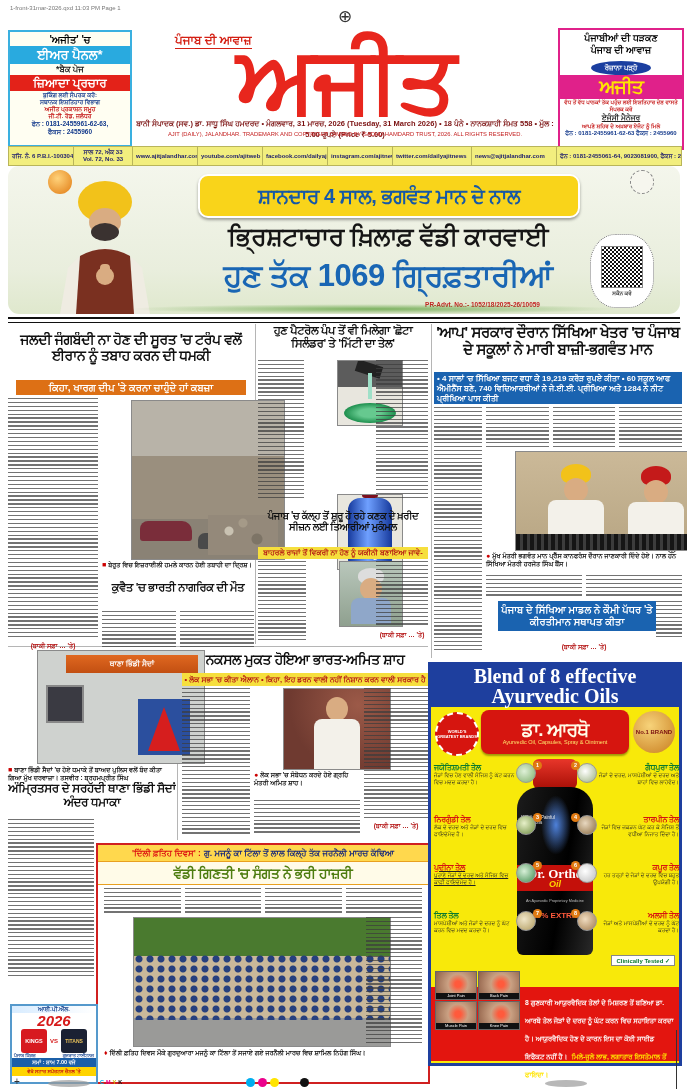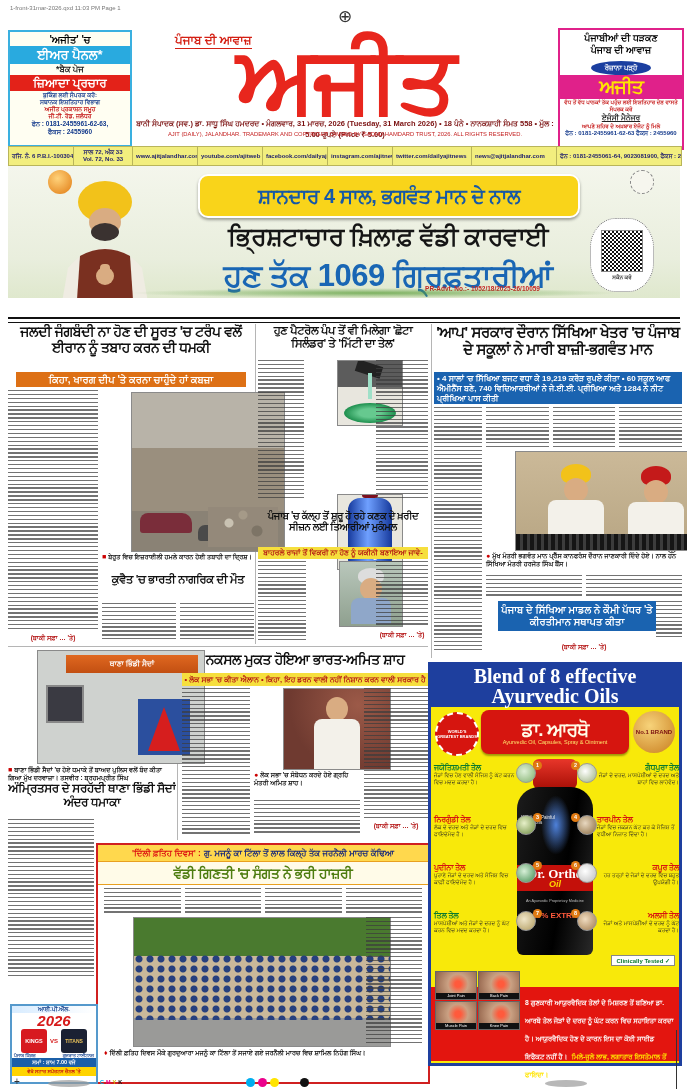--- a/index.html
+++ b/index.html
@@ -20,21 +20,21 @@
   
   .mh-leftbox{left:8px;top:30px;width:120px;height:113px;border:2px solid #3ab0e0;text-align:center;background:#fffef2;}
   .mh-rightbox{left:558px;top:28px;width:122px;height:118px;border:2px solid #e0218a;text-align:center;background:#fff;}
   .band{display:block;font-weight:bold;}
   .logo{color:#e8261d;font-weight:bold;letter-spacing:-3px;line-height:.95;}
   
   .strip{left:8px;top:146px;width:672px;height:18px;background:#f2ee7e;border:1px solid #b9b55a;display:flex;align-items:center;}
   .strip .cell{border-left:1px solid #b9b55a;height:100%;display:flex;align-items:center;gap:2px;padding:0 3px;font-size:6px;font-weight:bold;color:#22226e;overflow:hidden;white-space:nowrap;}
   .strip .cell:first-child{border-left:none;}
   
-  .banner{left:8px;top:166px;width:672px;height:132px;background:linear-gradient(#f4f6ec,#e9eedd 70%,#dfe8cd);overflow:hidden;}
+  .banner{left:8px;top:166px;width:672px;height:148px;background:linear-gradient(#f4f6ec,#e9eedd 70%,#dfe8cd);overflow:hidden;border-radius:11px;}
   .banner:after{content:"";position:absolute;left:120px;right:60px;bottom:0;height:10px;background:radial-gradient(ellipse at center,rgba(90,158,58,.75),rgba(90,158,58,0) 70%);}
   .badge{left:190px;top:8px;width:378px;height:40px;background:#f9d41a;border:2px solid #fff;border-radius:10px;box-shadow:0 2px 3px rgba(0,0,0,.35);display:flex;align-items:center;justify-content:center;font-size:20px;font-weight:bold;color:#1558a7;letter-spacing:-.5px;overflow:hidden;}
   
   .ph-beirut{background:linear-gradient(#b8b3a8 0 35%,#9a8f7e 35% 75%,#8a8275 75%),repeating-linear-gradient(90deg,rgba(60,60,60,.25) 0 3px,transparent 3px 9px);}
   .ph-beirut .car1{position:absolute;left:8px;bottom:18px;width:52px;height:20px;background:#7a2d3a;border-radius:8px 10px 3px 3px;}
   .ph-beirut .car2{position:absolute;left:66px;bottom:10px;width:44px;height:16px;background:#4a4a4a;border-radius:7px 9px 3px 3px;}
   .ph-beirut .rub{position:absolute;right:6px;bottom:4px;width:70px;height:40px;background:radial-gradient(circle at 30% 40%,#c9c2b2 4px,transparent 5px),radial-gradient(circle at 70% 60%,#7d7466 5px,transparent 6px),radial-gradient(circle at 50% 20%,#a59a88 4px,transparent 5px),#94897a;}
   .ph-station{background:#cfd2cf;}
   .ph-station .sign{position:absolute;left:28px;top:4px;right:6px;height:18px;background:linear-gradient(#e06820,#c24f12);color:#fff;font-size:7.5px;font-weight:bold;display:flex;align-items:center;justify-content:center;}
   .ph-station .door{position:absolute;right:14px;bottom:8px;width:52px;height:56px;background:#2b4f9e;}
@@ -164,21 +164,21 @@
       <span style="font-size:5.5px;font-weight:bold;color:#333;">ਸਕੈਨ ਕਰੋ</span>
     </div>
   </div>
   <div class="abs" style="left:8px;top:317px;width:672px;height:3px;border-top:2px solid #111;border-bottom:1px solid #111;"></div>
 
   <div class="vline" style="left:255px;top:324px;height:320px;"></div>
   <div class="vline" style="left:431px;top:324px;height:334px;"></div>
   <div class="vline" style="left:177px;top:650px;height:190px;"></div>
   <div class="hline" style="left:8px;top:646px;width:420px;"></div>
 
-  <div class="abs" style="left:8px;top:324px;width:246px;">
+  <div class="abs" style="left:8px;top:332px;width:246px;">
     <div class="hl" style="font-size:14px;height:46px;">ਜਲਦੀ ਜੰਗਬੰਦੀ ਨਾ ਹੋਣ ਦੀ ਸੂਰਤ 'ਚ ਟਰੰਪ ਵਲੋਂ ਈਰਾਨ ਨੂੰ ਤਬਾਹ ਕਰਨ ਦੀ ਧਮਕੀ</div>
     <div class="sub-orange" style="margin:2px 8px;font-size:10px;height:15px;line-height:15px;">ਕਿਹਾ, ਖਾਰਗ ਦੀਪ 'ਤੇ ਕਰਨਾ ਚਾਹੁੰਦੇ ਹਾਂ ਕਬਜ਼ਾ</div>
     <div style="position:relative;height:255px;margin-top:3px;">
       <div class="tx abs" style="left:0;top:0;width:90px;height:240px;"></div>
       <div class="cont abs" style="left:0;top:244px;width:90px;">(ਬਾਕੀ ਸਫ਼ਾ … 'ਤੇ)</div>
       <div class="photo ph-beirut abs" style="left:94px;top:2px;width:152px;height:158px;">
         <div class="car1"></div>
           <div class="car2"></div>
           <div class="rub"></div>
       </div>
@@ -347,25 +347,25 @@
             <span style="color:#fff;font-family:'Liberation Serif',serif;font-weight:bold;font-size:13px;display:block;line-height:1;">Dr. Ortho</span>
             <span style="color:#ffd400;font-style:italic;font-size:9px;font-weight:bold;display:block;line-height:1;">Oil</span>
           </div>
           <div class="abs" style="left:0;top:112px;width:76px;text-align:center;color:#bbb;font-size:3.8px;">An Ayurvedic Proprietary Medicine</div>
           <div class="abs" style="left:0;top:124px;width:76px;text-align:center;color:#ff5a3c;font-size:8px;font-weight:bold;">20% EXTRA</div>
         </div>
       </div>
 
       <div class="oil" style="left:3px;top:4px;text-align:left;"><span class="nm oil-name-g">ਜਯੋਤਿਸ਼ਮਤੀ ਤੇਲ</span><span>ਜੋੜਾਂ ਵਿਚ ਹੋਣ ਵਾਲੀ ਸੋਜਿਸ਼ ਨੂੰ ਘੱਟ ਕਰਨ ਵਿਚ ਮਦਦ ਕਰਦਾ ਹੈ।</span><span class="thumb" style="right:-20px;top:0;"></span><span class="numb" style="right:-26px;top:-2px;">1</span></div>
       <div class="oil" style="left:3px;top:56px;text-align:left;"><span class="nm oil-name-r">ਨਿਰਗੁੰਡੀ ਤੇਲ</span><span>ਲੱਕ ਦੇ ਦਰਦ ਅਤੇ ਜੋੜਾਂ ਦੇ ਦਰਦ ਵਿਚ ਫਾਇਦੇਮੰਦ ਹੈ।</span><span class="thumb" style="right:-20px;top:0;background:radial-gradient(circle at 40% 40%,#e7f0c8,#6b8a3e);"></span><span class="numb" style="right:-26px;top:-2px;">3</span></div>
-      <div class="oil" style="left:3px;top:104px;text-align:left;"><span class="nm oil-name-r">ਪੁਦੀਨਾ ਤੇਲ</span><span>ਪੁਰਾਣੇ ਜੋੜਾਂ ਦੇ ਦਰਦ ਅਤੇ ਸੋਜਿਸ਼ ਵਿਚ ਕਾਫ਼ੀ ਫਾਇਦੇਮੰਦ ਹੈ।</span><span class="thumb" style="right:-20px;top:0;background:radial-gradient(circle at 40% 40%,#d8f0d8,#3e8a4e);"></span><span class="numb" style="right:-26px;top:-2px;">5</span></div>
+      <div class="oil" style="left:3px;top:104px;text-align:left;text-decoration:underline;"><span class="nm oil-name-r">ਪੁਦੀਨਾ ਤੇਲ</span><span>ਪੁਰਾਣੇ ਜੋੜਾਂ ਦੇ ਦਰਦ ਅਤੇ ਸੋਜਿਸ਼ ਵਿਚ ਕਾਫ਼ੀ ਫਾਇਦੇਮੰਦ ਹੈ।</span><span class="thumb" style="right:-20px;top:0;background:radial-gradient(circle at 40% 40%,#d8f0d8,#3e8a4e);"></span><span class="numb" style="right:-26px;top:-2px;">5</span></div>
       <div class="oil" style="left:3px;top:152px;text-align:left;"><span class="nm oil-name-g">ਤਿਲ ਤੇਲ</span><span>ਮਾਸਪੇਸ਼ੀਆਂ ਅਤੇ ਜੋੜਾਂ ਦੇ ਦਰਦ ਨੂੰ ਘੱਟ ਕਰਨ ਵਿਚ ਮਦਦ ਕਰਦਾ ਹੈ।</span><span class="thumb" style="right:-20px;top:0;background:radial-gradient(circle at 40% 40%,#f0e6c8,#b09a5e);"></span><span class="numb" style="right:-26px;top:-2px;">7</span></div>
 
       <div class="oil" style="left:166px;top:4px;text-align:right;"><span class="nm oil-name-g">ਗੰਧਪੁਰਾ ਤੇਲ</span><span>ਜੋੜਾਂ ਦੇ ਦਰਦ, ਮਾਸਪੇਸ਼ੀਆਂ ਦੇ ਦਰਦ ਅਤੇ ਬਾਹਾਂ ਵਿਚ ਲਾਹੇਵੰਦ।</span><span class="thumb" style="left:-20px;top:0;background:radial-gradient(circle at 40% 40%,#fff,#9ab07e);"></span><span class="numb" style="left:-26px;top:-2px;">2</span></div>
-      <div class="oil" style="left:166px;top:56px;text-align:left;"><span class="nm oil-name-r">ਤਾਰਪੀਨ ਤੇਲ</span><span>ਜੋੜਾਂ ਵਿਚ ਜਕੜਨ ਘੱਟ ਕਰ ਕੇ ਸੋਜਿਸ਼ ਤੋਂ ਵਧੀਆ ਨਿਜਾਤ ਦਿੰਦਾ ਹੈ।</span><span class="thumb" style="left:-20px;top:0;background:radial-gradient(circle at 40% 40%,#e8d8c0,#8a6a3e);"></span><span class="numb" style="left:-26px;top:-2px;">4</span></div>
+      <div class="oil" style="left:166px;top:56px;text-align:right;"><span class="nm oil-name-r">ਤਾਰਪੀਨ ਤੇਲ</span><span>ਜੋੜਾਂ ਵਿਚ ਜਕੜਨ ਘੱਟ ਕਰ ਕੇ ਸੋਜਿਸ਼ ਤੋਂ ਵਧੀਆ ਨਿਜਾਤ ਦਿੰਦਾ ਹੈ।</span><span class="thumb" style="left:-20px;top:0;background:radial-gradient(circle at 40% 40%,#e8d8c0,#8a6a3e);"></span><span class="numb" style="left:-26px;top:-2px;">4</span></div>
       <div class="oil" style="left:166px;top:104px;text-align:right;"><span class="nm oil-name-r">ਕਪੂਰ ਤੇਲ</span><span>ਹਰ ਤਰ੍ਹਾਂ ਦੇ ਜੋੜਾਂ ਦੇ ਦਰਦ ਵਿਚ ਬਹੁਤ ਉਪਯੋਗੀ ਹੈ।</span><span class="thumb" style="left:-20px;top:0;background:radial-gradient(circle at 40% 40%,#fff,#bbb);"></span><span class="numb" style="left:-26px;top:-2px;">6</span></div>
       <div class="oil" style="left:166px;top:152px;text-align:right;"><span class="nm oil-name-r">ਅਲਸੀ ਤੇਲ</span><span>ਜੋੜਾਂ ਅਤੇ ਮਾਸਪੇਸ਼ੀਆਂ ਦੇ ਦਰਦ ਨੂੰ ਘੱਟ ਕਰਦਾ ਹੈ।</span><span class="thumb" style="left:-20px;top:0;background:radial-gradient(circle at 40% 40%,#f0dcc0,#a07a4e);"></span><span class="numb" style="left:-26px;top:-2px;">8</span></div>
     </div>
 
     <div style="position:relative;height:106px;">
       <div class="abs" style="right:4px;top:0;background:#fff;border:1px solid #888;font-size:6px;font-weight:bold;color:#0a7a2e;padding:1px 4px;">Clinically Tested ✓</div>
       <div class="abs" style="left:0;bottom:0;width:100%;height:74px;background:#e3150f;box-sizing:border-box;padding:4px 5px 4px 94px;">
         <span style="color:#fff;font-size:6.8px;font-weight:bold;line-height:1.25;">8 ਗੁਣਕਾਰੀ ਆਯੁਰਵੈਦਿਕ ਤੇਲਾਂ ਦੇ ਮਿਸ਼ਰਣ ਤੋਂ ਬਣਿਆ ਡਾ. ਆਰਥੋ ਤੇਲ ਜੋੜਾਂ ਦੇ ਦਰਦ ਨੂੰ ਘੱਟ ਕਰਨ ਵਿਚ ਸਹਾਇਤਾ ਕਰਦਾ ਹੈ। ਆਯੁਰਵੈਦਿਕ ਹੋਣ ਦੇ ਕਾਰਨ ਇਸ ਦਾ ਕੋਈ ਸਾਈਡ ਇਫੈਕਟ ਨਹੀਂ ਹੈ।</span>
         <span style="color:#ffe400;font-size:6.8px;font-weight:bold;">ਮਿਲੇ-ਜੁਲੇ ਲਾਭ, ਲਗਾਤਾਰ ਇਸਤੇਮਾਲ ਤੋਂ ਫਾਇਦਾ।</span>
       </div>

